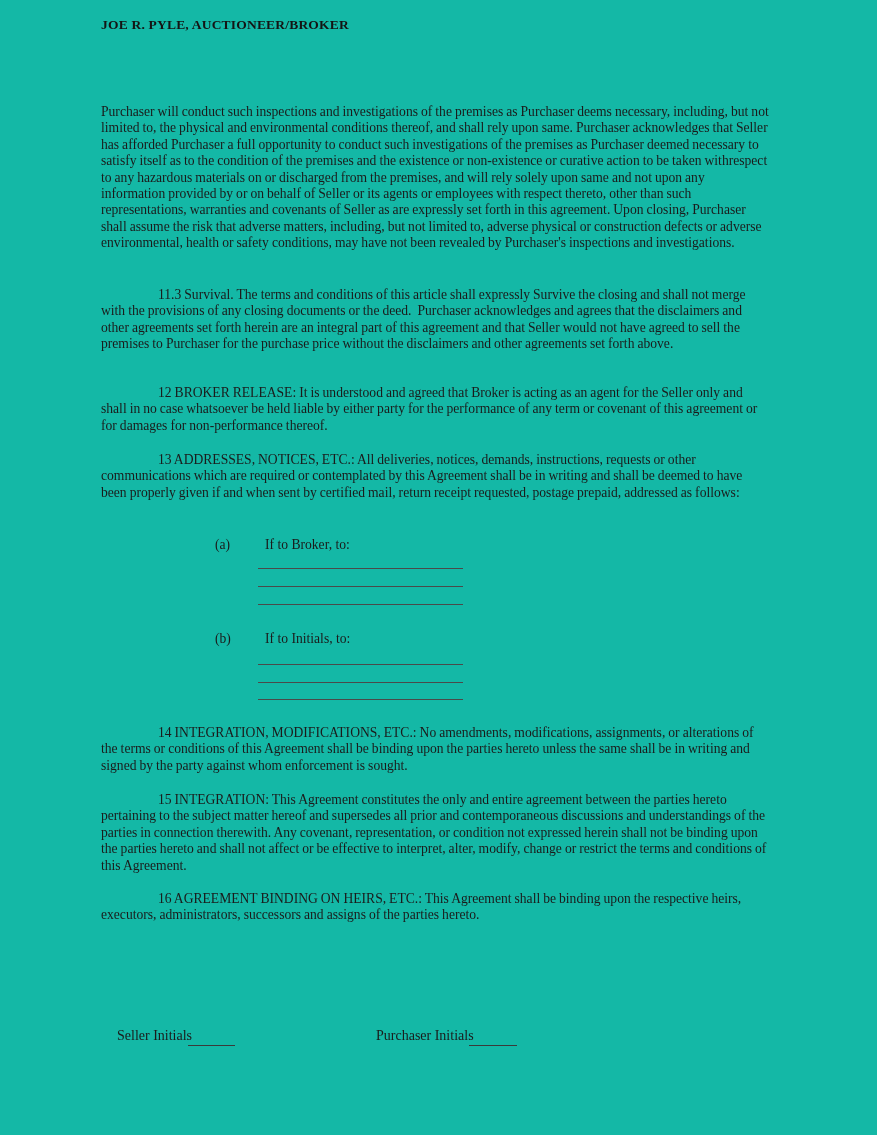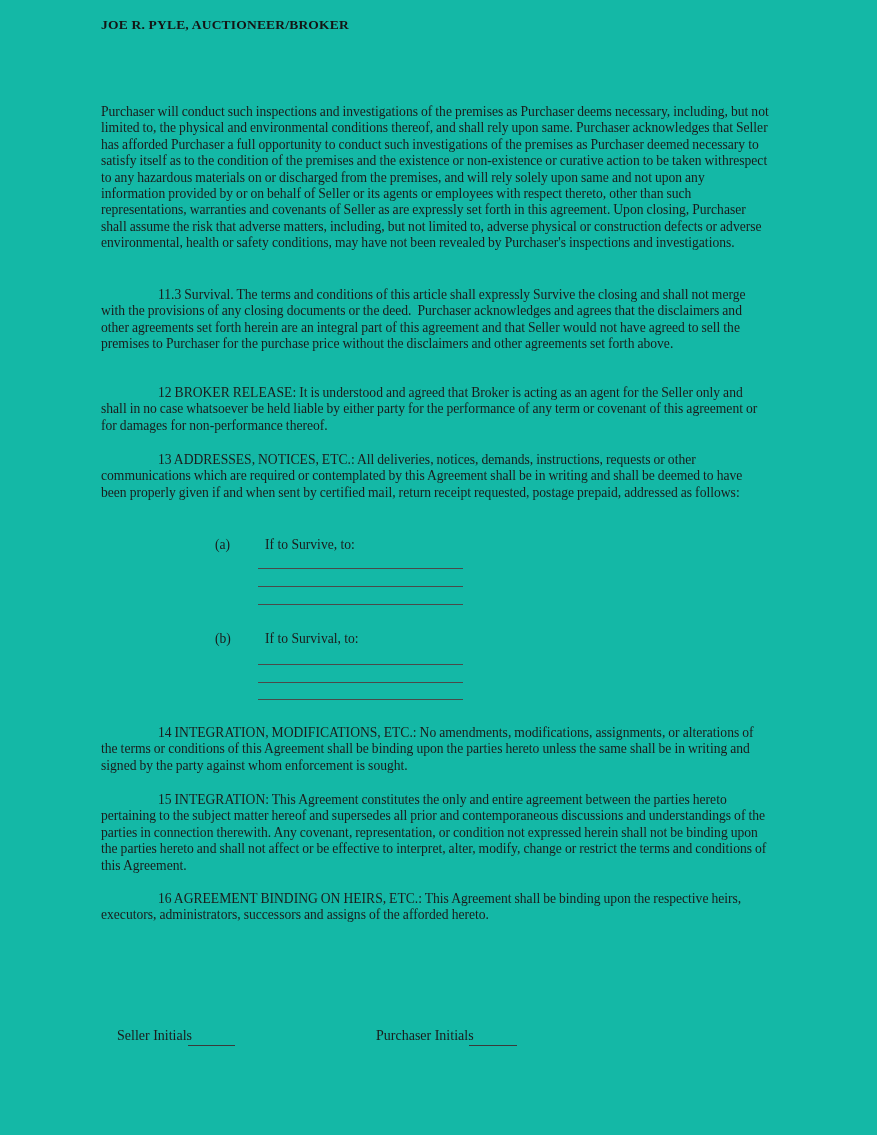--- a/index.html
+++ b/index.html
@@ -84,39 +84,39 @@
   <p class="para no-indent" style="top:104px">Purchaser will conduct such inspections and investigations of the premises as Purchaser deems necessary, including, but not limited to, the physical and environmental conditions thereof, and shall rely upon same. Purchaser acknowledges that Seller has afforded Purchaser a full opportunity to conduct such investigations of the premises as Purchaser deemed necessary to satisfy itself as to the condition of the premises and the existence or non-existence or curative action to be taken withrespect to any hazardous materials on or discharged from the premises, and will rely solely upon same and not upon any information provided by or on behalf of Seller or its agents or employees with respect thereto, other than such representations, warranties and covenants of Seller as are expressly set forth in this agreement. Upon closing, Purchaser shall assume the risk that adverse matters, including, but not limited to, adverse physical or construction defects or adverse environmental, health or safety conditions, may have not been revealed by Purchaser's inspections and investigations.</p>
 
   <p class="para" style="top:287px"><span>11.3 </span><span class="u">Survival.</span><span> The terms and conditions of this article shall expressly Survive the closing and shall not merge with the provisions of any closing documents or the deed.&nbsp; Purchaser acknowledges and agrees that the disclaimers and other agreements set forth herein are an integral part of this agreement and that Seller would not have agreed to sell the premises to Purchaser for the purchase price without the disclaimers and other agreements set forth above.</span></p>
 
   <p class="para" style="top:385px"><span>12 </span><span class="u">BROKER RELEASE</span><span>: It is understood and agreed that Broker is acting as an agent for the Seller only and shall in no case whatsoever be held liable by either party for the performance of any term or covenant of this agreement or for damages for non-performance thereof.</span></p>
 
   <p class="para" style="top:452px"><span class="u">13 ADDRESSES, NOTICES, ETC.</span><span>: All deliveries, notices, demands, instructions, requests or other communications which are required or contemplated by this Agreement shall be in writing and shall be deemed to have been properly given if and when sent by certified mail, return receipt requested, postage prepaid, addressed as follows:</span></p>
 
   <div class="addr" style="top:537px">
     <span class="addr-label">(a)</span>
-    <span class="addr-text">If to Survive, to:</span>
+    <span class="addr-text">If to Broker, to:</span>
     <div class="blank" style="top:31px"></div>
     <div class="blank" style="top:49px"></div>
     <div class="blank" style="top:67px"></div>
   </div>
 
   <div class="addr" style="top:631px">
     <span class="addr-label">(b)</span>
-    <span class="addr-text">If to Survival, to:</span>
+    <span class="addr-text">If to Initials, to:</span>
     <div class="blank" style="top:33px"></div>
     <div class="blank" style="top:51px"></div>
     <div class="blank" style="top:68px"></div>
   </div>
 
   <p class="para" style="top:725px"><span>14 </span><span class="u">INTEGRATION, MODIFICATIONS, ETC.</span><span>: No amendments, modifications, assignments, or alterations of the terms or conditions of this Agreement shall be binding upon the parties hereto unless the same shall be in writing and signed by the party against whom enforcement is sought.</span></p>
 
   <p class="para" style="top:792px"><span>15 </span><span class="u">INTEGRATION</span><span>: This Agreement constitutes the only and entire agreement between the parties hereto pertaining to the subject matter hereof and supersedes all prior and contemporaneous discussions and understandings of the parties in connection therewith. Any covenant, representation, or condition not expressed herein shall not be binding upon the parties hereto and shall not affect or be effective to interpret, alter, modify, change or restrict the terms and conditions of this Agreement.</span></p>
 
-  <p class="para" style="top:891px"><span>16 </span><span class="u">AGREEMENT BINDING ON HEIRS, ETC.</span><span>: This Agreement shall be binding upon the respective heirs, executors, administrators, successors and assigns of the afforded hereto.</span></p>
+  <p class="para" style="top:891px"><span>16 </span><span class="u">AGREEMENT BINDING ON HEIRS, ETC.</span><span>: This Agreement shall be binding upon the respective heirs, executors, administrators, successors and assigns of the parties hereto.</span></p>
 
   <div class="footer-row">
     <span class="sig-label seller">Seller Initials</span>
     <span class="sig-blank seller"></span>
     <span class="sig-label purchaser">Purchaser Initials</span>
     <span class="sig-blank purchaser"></span>
   </div>
 
 </div>
 

